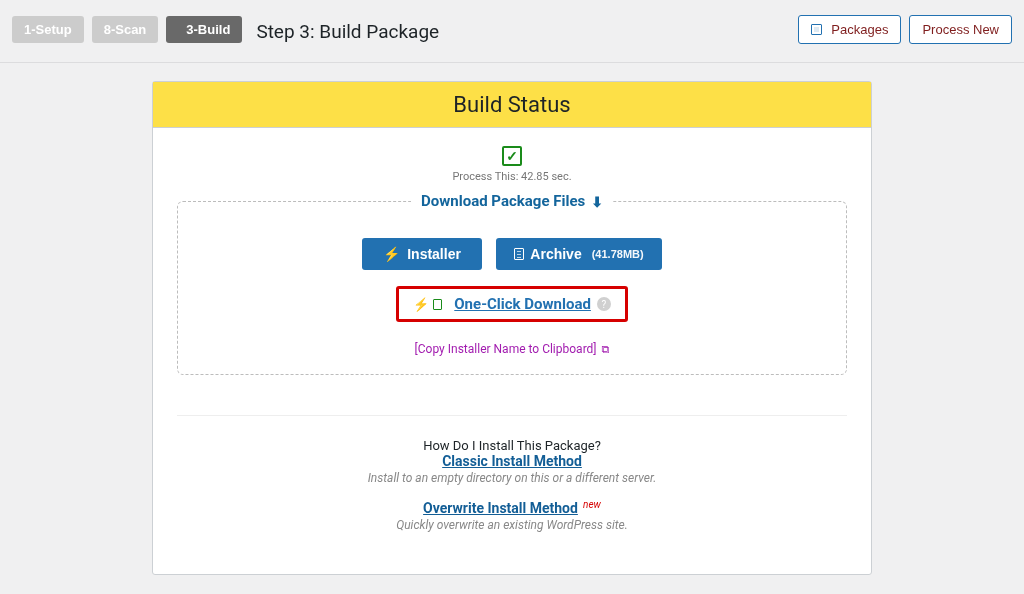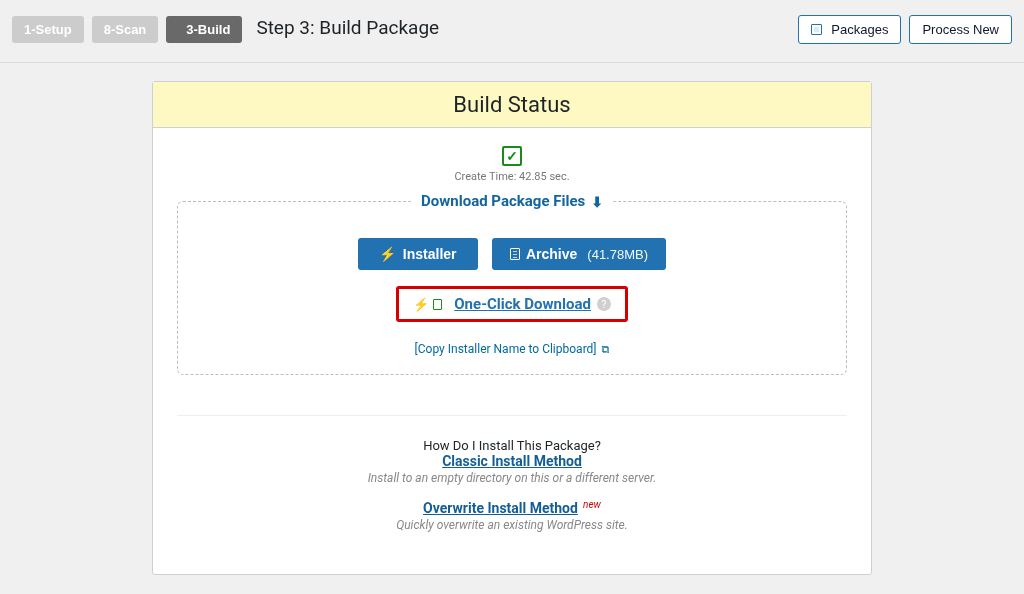--- a/index.html
+++ b/index.html
@@ -9,54 +9,54 @@
       color: #23282d;
       font-size: 13px;
     }
     .top-bar {
       display: flex;
       align-items: center;
       justify-content: space-between;
       padding: 15px 12px 18px 12px;
       border-bottom: 1px solid #dcdcde;
     }
-    .left-group { display: flex; align-items: flex-start; gap: 8px; }
+    .left-group { display: flex; align-items: flex-end; gap: 8px; }
     .step-btn {
       padding: 6px 12px;
       border-radius: 3px;
       font-size: 13px;
       font-weight: 600;
       border: none;
       cursor: default;
     }
     .step-inactive { background: #ccc; color: #fff; }
     .step-active { background: #696969; color: #fff; padding-left: 20px; }
     .step-title { font-size: 19px; margin-left: 6px; color: #1d2327; }
     .right-group { display: flex; gap: 8px; align-items: center; }
     .btn-outline {
       border: 1px solid #2271b1;
-      color: #0f172a;
+      color: #7f1d1d;
       background: #fff;
       padding: 6px 12px;
       border-radius: 3px;
       font-size: 13px;
       cursor: pointer;
       display: inline-flex;
       align-items: center;
       gap: 9px;
     }
     .panel {
       width: 720px;
       margin: 18px auto 0 auto;
       background: #fff;
       border: 1px solid #ccd0d4;
       border-radius: 3px;
     }
     .panel-head {
-      background: #fef9c3;
+      background: #fde047;
       text-align: center;
       padding: 10px;
       font-size: 22px;
       font-weight: 400;
       border-bottom: 1px solid #ccd0d4;
       color: #1d2327;
     }
     .panel-body { padding: 18px 24px 28px; text-align: center; }
     .status-row {
       display: inline-flex;
@@ -105,21 +105,21 @@
       border-radius: 3px;
       font-size: 14px;
       font-weight: 700;
       cursor: pointer;
       display: inline-flex;
       align-items: center;
       gap: 6px;
       min-width: 120px;
       justify-content: center;
     }
-    .archive-size { font-weight: 400; font-size: 13px; opacity: 0.95; margin-left: 4px; }
+    .archive-size { font-weight: 700; font-size: 11px; opacity: 0.95; margin-left: 4px; }
     .one-click-wrap { margin-top: 16px; display: flex; justify-content: center; }
     .one-click-box {
       border: 3.5px solid #d60000;
       padding: 6px 14px;
       border-radius: 3px;
       display: inline-flex;
       align-items: center;
       gap: 4px;
     }
     .one-click-link {
@@ -179,21 +179,21 @@
   </div>
 </div>
 
 <div class="panel">
   <div class="panel-head">Build Status</div>
   <div class="panel-body">
     <div class="status-row">
       <span class="check-icon">✓</span>
     </div>
     <div class="process-time">
-      <span>Create Time:</span>
+      <span>Process This:</span>
       <span>42.85 sec.</span>
     </div>
 
     <div class="fieldset">
       <div class="fieldset-legend">
         <span>Download Package Files</span>
         <span class="dl-arrow">⬇</span>
       </div>
 
       <div class="dl-row">
@@ -211,21 +211,21 @@
       <div class="one-click-wrap">
         <div class="one-click-box">
           <span class="small-bolt">⚡</span>
           <span class="small-doc"></span>
           <a href="#" class="one-click-link">One-Click Download</a>
           <span class="help-dot">?</span>
         </div>
       </div>
 
       <div class="copy-clip">
-        <a href="#" style="color:#0369a1; text-decoration:none;">
+        <a href="#" style="color:#a21caf; text-decoration:none;">
           <span>[Copy Installer Name to Clipboard]</span>
           <span class="copy-clip-icon">⧉</span>
         </a>
       </div>
     </div>
 
     <hr class="divider">
 
     <div class="install-section">
       <div class="install-head">How Do I Install This Package?</div>

